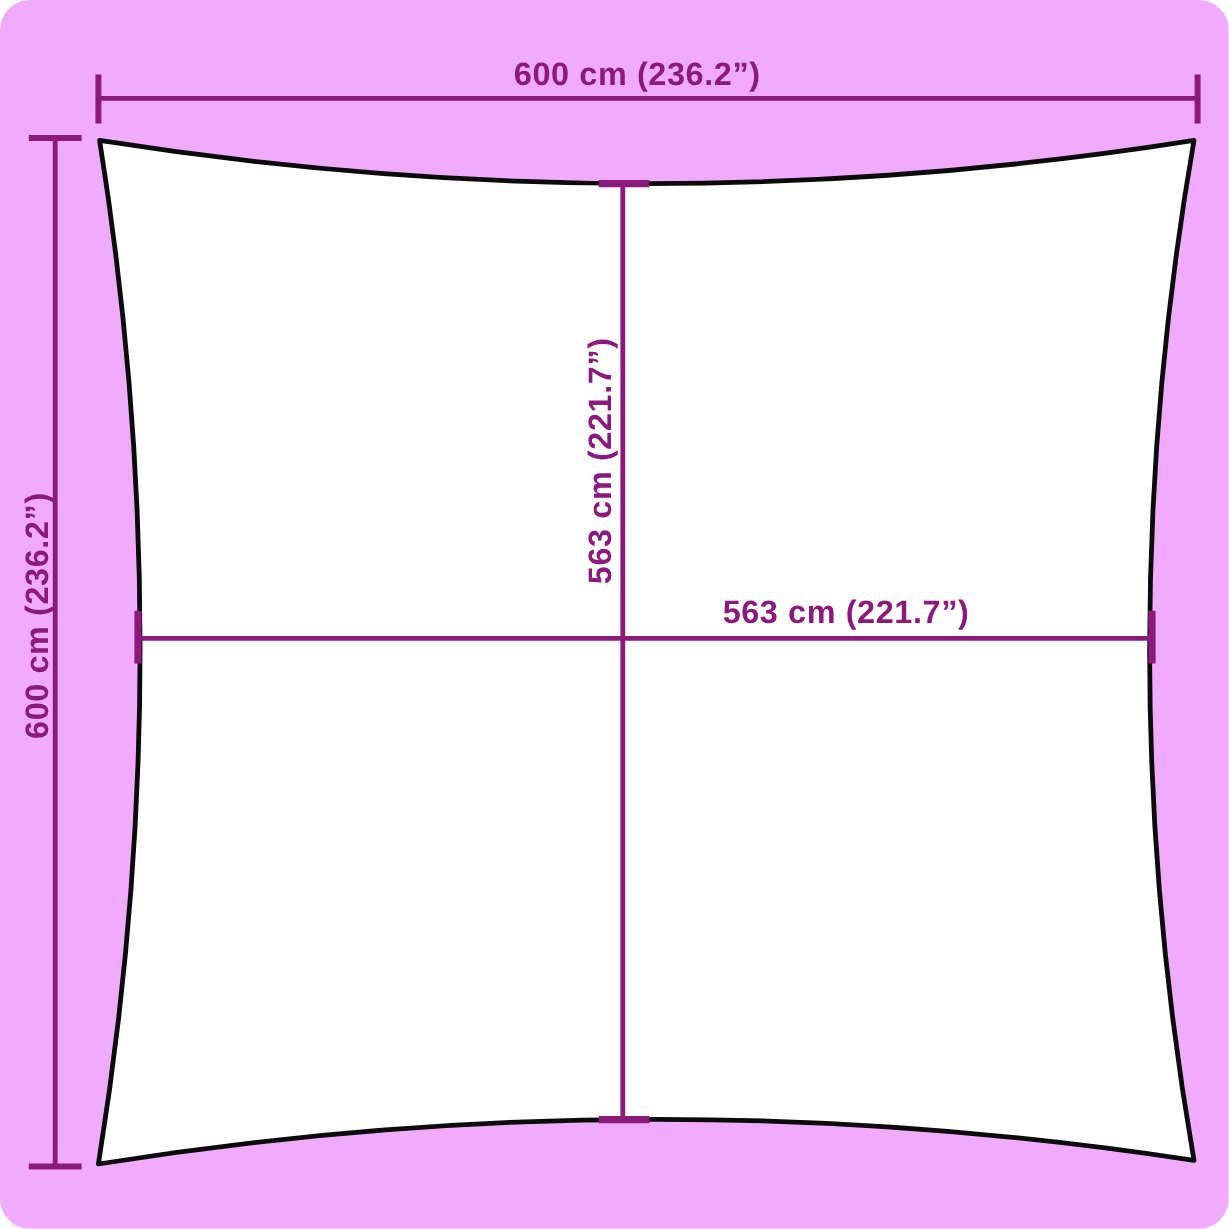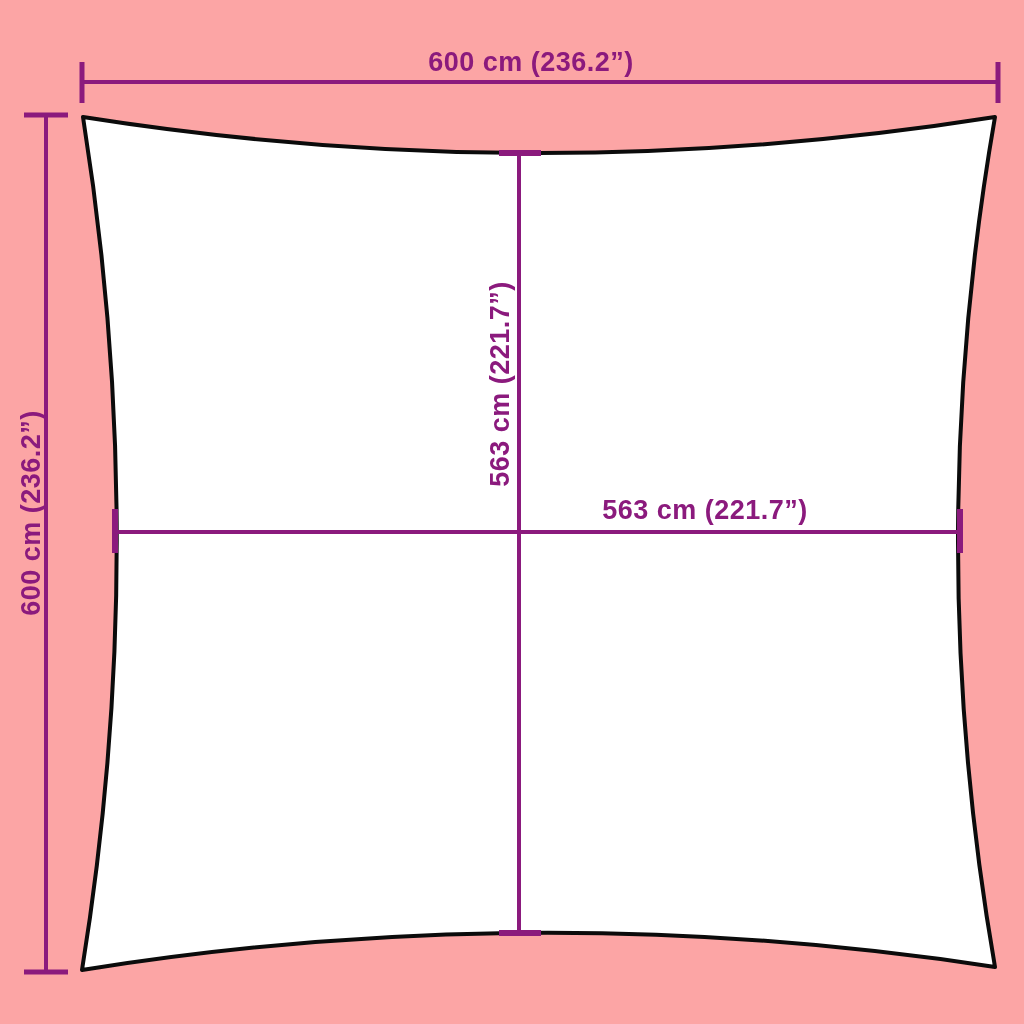--- a/index.html
+++ b/index.html
@@ -4,22 +4,23 @@
 <style>
   html, body {
     margin: 0;
     padding: 0;
     background: #ffffff;
   }
   .stage {
     width: 1024px;
     height: 1024px;
     position: relative;
-    background: #fca5a5;
+    background: #f0abfc;
     overflow: hidden;
+    border-radius: 25px;
   }
   svg { display: block; }
   .dim-label {
     font-family: "Liberation Sans", "DejaVu Sans", sans-serif;
     font-weight: 700;
     font-size: 27px;
     letter-spacing: 0.5px;
   }
 </style>
 </head>

